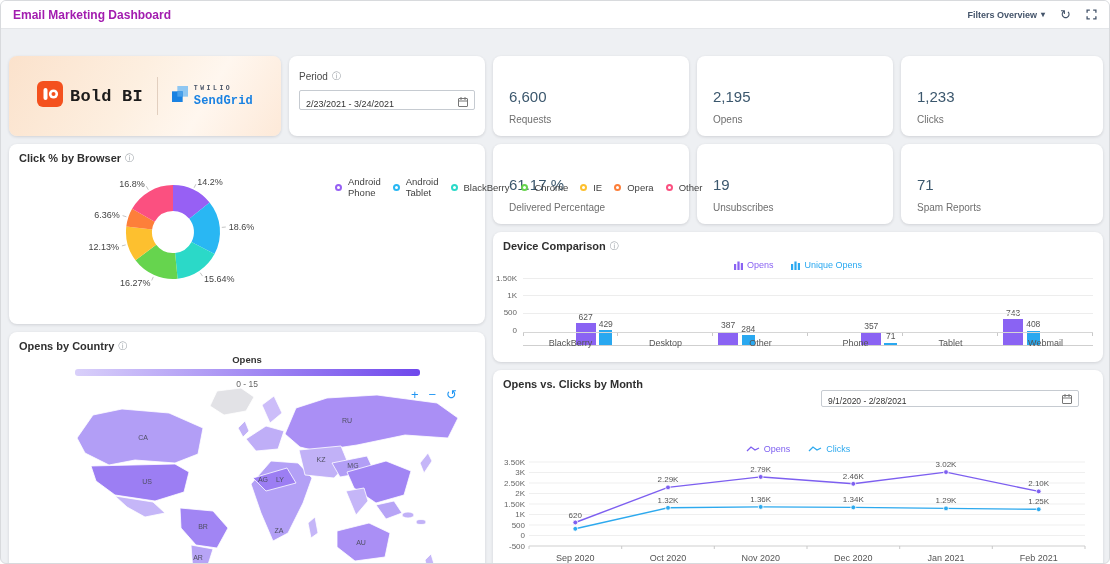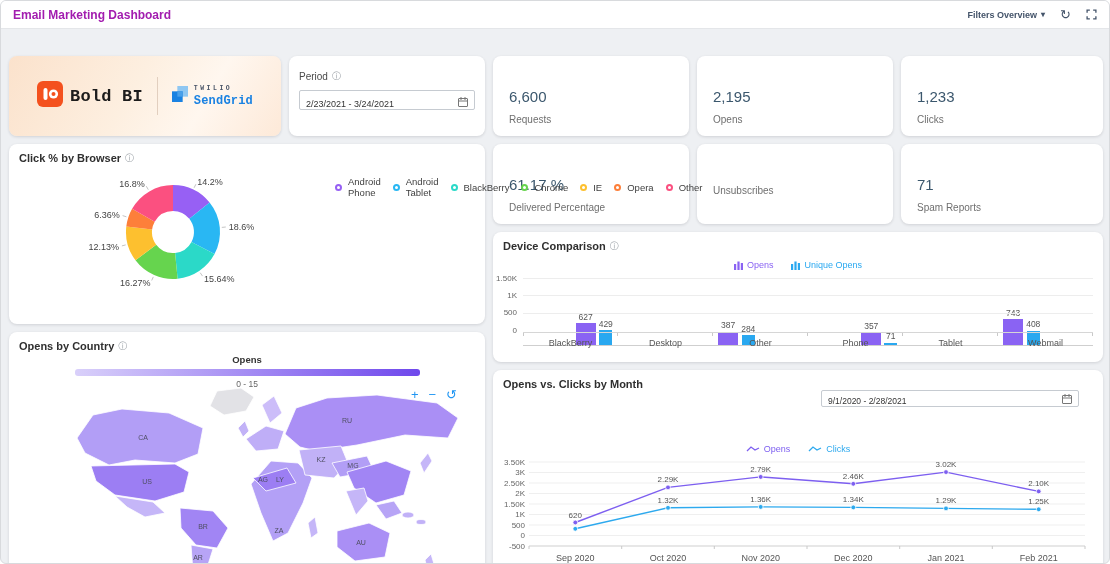--- a/index.html
+++ b/index.html
@@ -154,20 +154,21 @@
     </section>
     <section class="card kpi-card" style="left:900px;top:8px;width:202px;height:80px;">
       <div class="kpi-value">1,233</div>
       <div class="kpi-label">Clicks</div>
     </section>
     <section class="card kpi-card" style="left:492px;top:96px;width:196px;height:80px;">
       <div class="kpi-value">61.17 %</div>
       <div class="kpi-label">Delivered Percentage</div>
     </section>
     <section class="card kpi-card" style="left:696px;top:96px;width:196px;height:80px;">
+      <div class="kpi-value">19</div>
       <div class="kpi-label">Unsubscribes</div>
     </section>
     <section class="card kpi-card" style="left:900px;top:96px;width:202px;height:80px;">
       <div class="kpi-value">71</div>
       <div class="kpi-label">Spam Reports</div>
     </section>
 
     <section class="card" style="left:8px;top:96px;width:476px;height:180px;">
       <div class="card-title-row">
         <span class="card-title">Click % by Browser</span>

